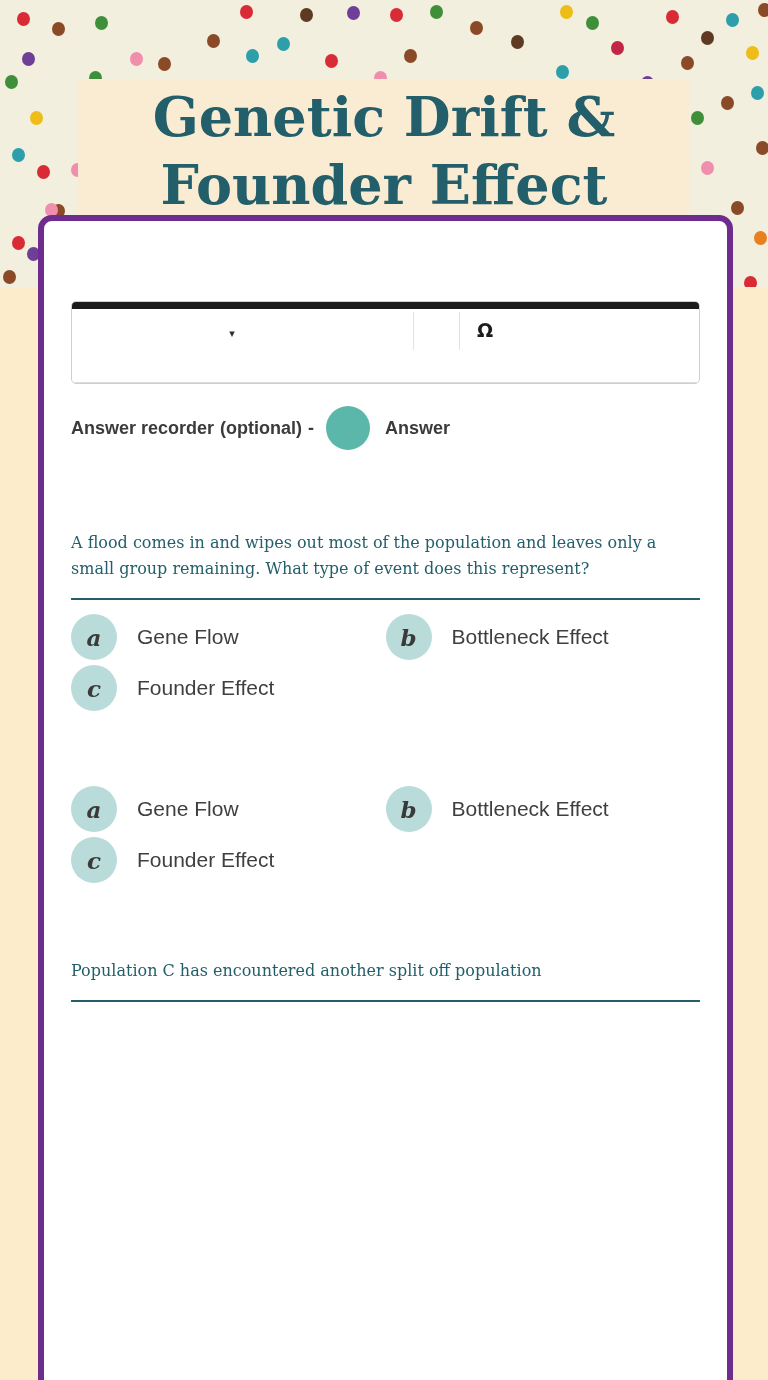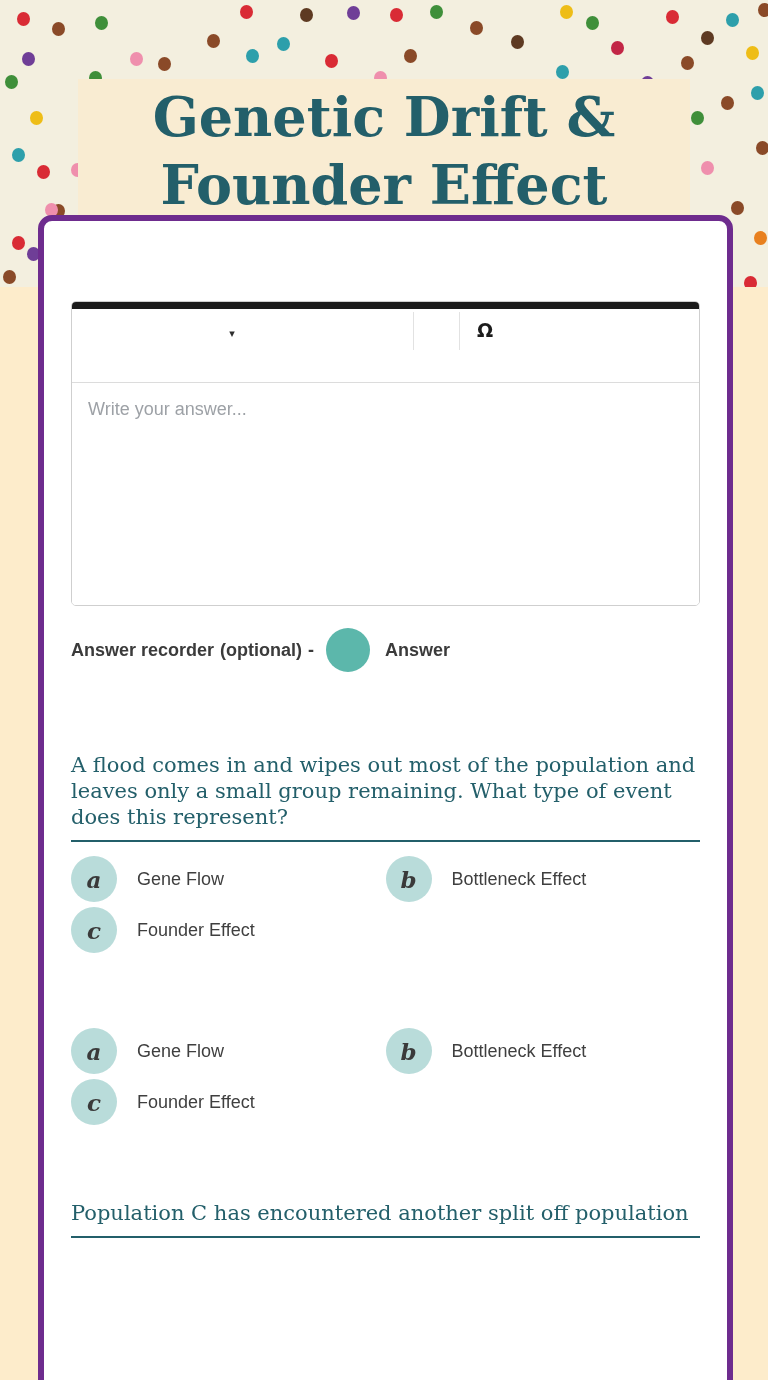--- a/index.html
+++ b/index.html
@@ -81,39 +81,39 @@
     width:44px; height:44px; border-radius:50%; border:none; cursor:pointer;
     background: var(--voice, #5cb7ab); margin-left:12px;
   }
   .voice-label { font-size:18px; font-weight:bold; color:var(--ink,#3b3b3b); margin-left:15px; }
 
   
   .question { margin-top:75px; }
   .question.first { margin-top:80px; }
   .q-text {
     font-family:"DejaVu Serif","Liberation Serif",serif;
-    font-weight:normal; font-size:21px; line-height:26px;
+    font-weight:normal; font-size:16px; line-height:26px;
     color: var(--teal, #235f6a);
-    padding-bottom:10px; border-bottom:2px solid var(--teal, #235f6a);
+    padding-bottom:16px; border-bottom:2px solid var(--teal, #235f6a);
   }
   .options {
     margin-top:14px;
     display:grid; grid-template-columns:1fr 1fr; row-gap:5px; column-gap:0;
   }
   .option { display:flex; align-items:center; height:46px; cursor:pointer; }
   .opt-circle {
     flex:0 0 46px; width:46px; height:46px; border-radius:50%;
     background: var(--circle, #b9dcda);
     display:flex; align-items:center; justify-content:center;
   }
   .opt-letter {
     font-family:"DejaVu Serif","Liberation Serif",serif;
     font-style:italic; font-weight:bold; font-size:23px; color:#3a3a3a;
   }
-  .opt-label { margin-left:20px; font-size:18px; color:#3f3f3f; }
+  .opt-label { margin-left:20px; font-size:21px; color:#3f3f3f; }
 </style>
 </head>
 <body>
 
 <div class="page">
 
   <div class="confetti-band" id="confetti-band">
       <div class="dot" style="left: 17px; top: 12px; background: rgb(217, 43, 53);"></div>
       <div class="dot" style="left: 52px; top: 22px; background: rgb(138, 74, 40);"></div>
       <div class="dot" style="left: 95px; top: 16px; background: rgb(63, 143, 58);"></div>
@@ -188,21 +188,20 @@
       <div class="toolbar">
         <button class="dd-btn">
           <span>▾</span>
         </button>
         <div class="tdiv d1"></div>
         <div class="tdiv d2"></div>
         <button class="omega-btn">
           <span>Ω</span>
         </button>
       </div>
-      <textarea class="answer" placeholder="Write your answer..." style=""></textarea>
     </div>
 
     <div class="recorder">
       <span class="rec-label">Answer recorder</span>
       <span class="rec-optional">(optional)</span>
       <span class="rec-dash">-</span>
       <button class="voice-btn"></button>
       <span class="voice-label">Answer</span>
     </div>
 

